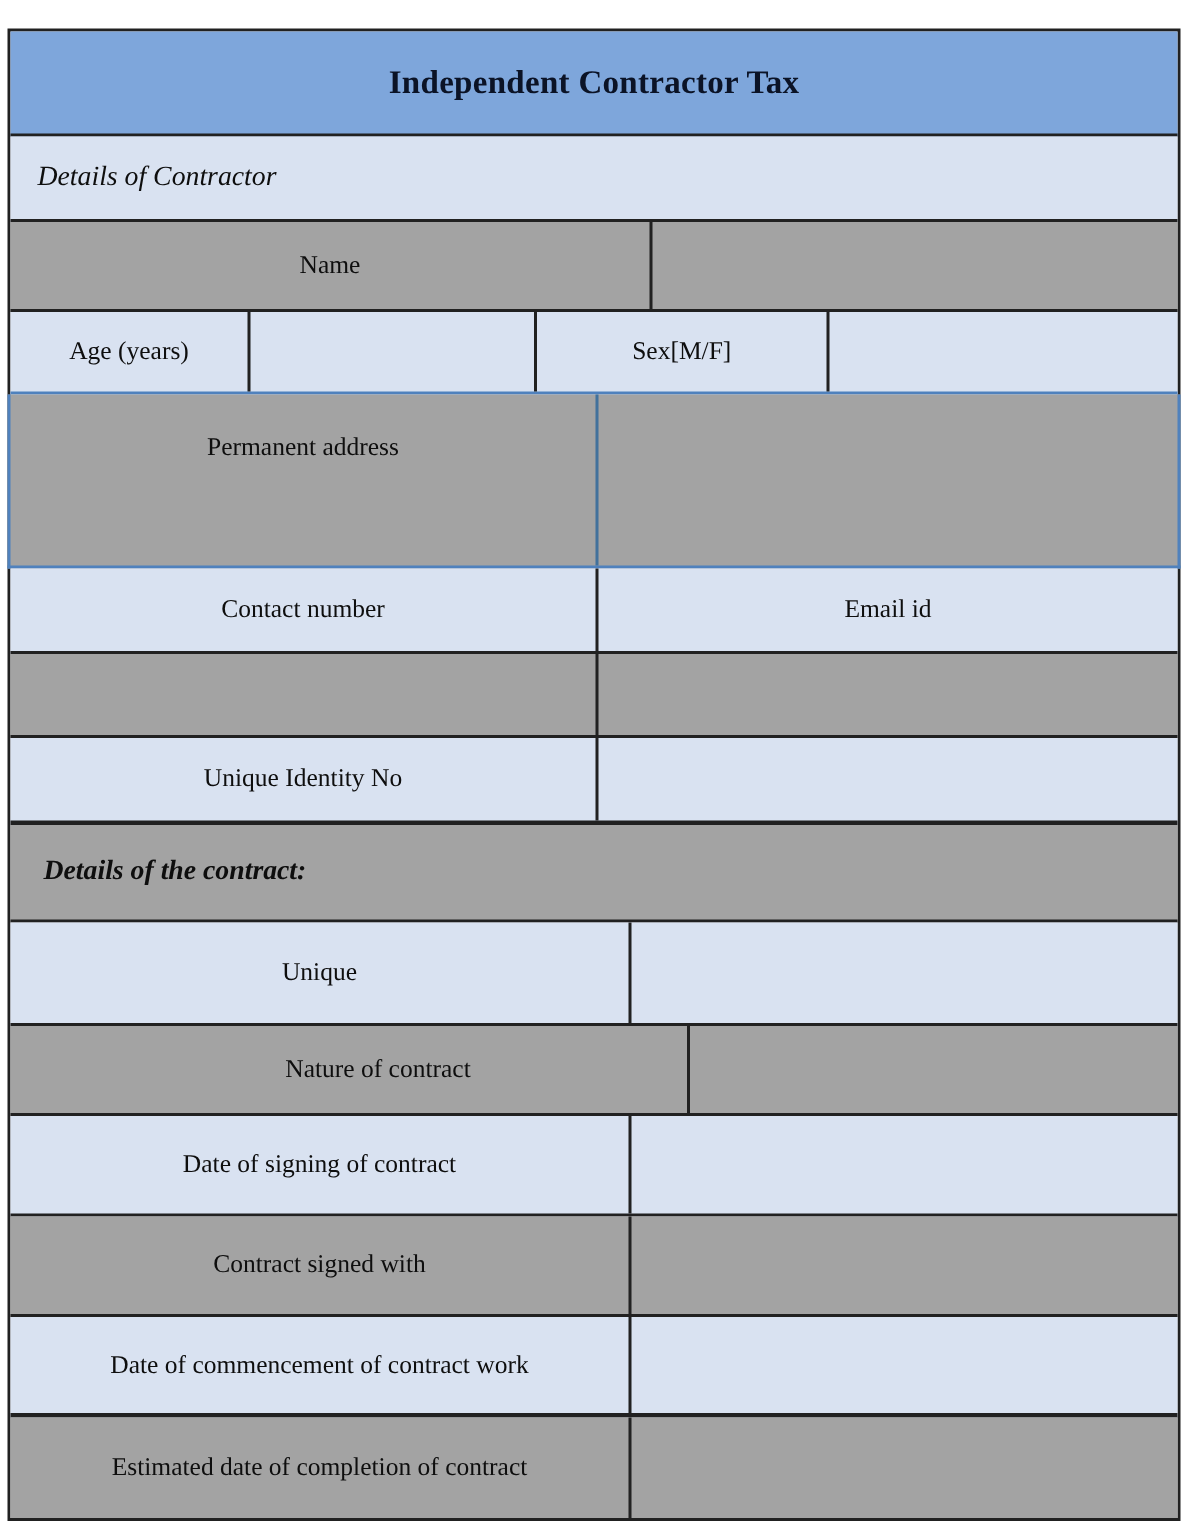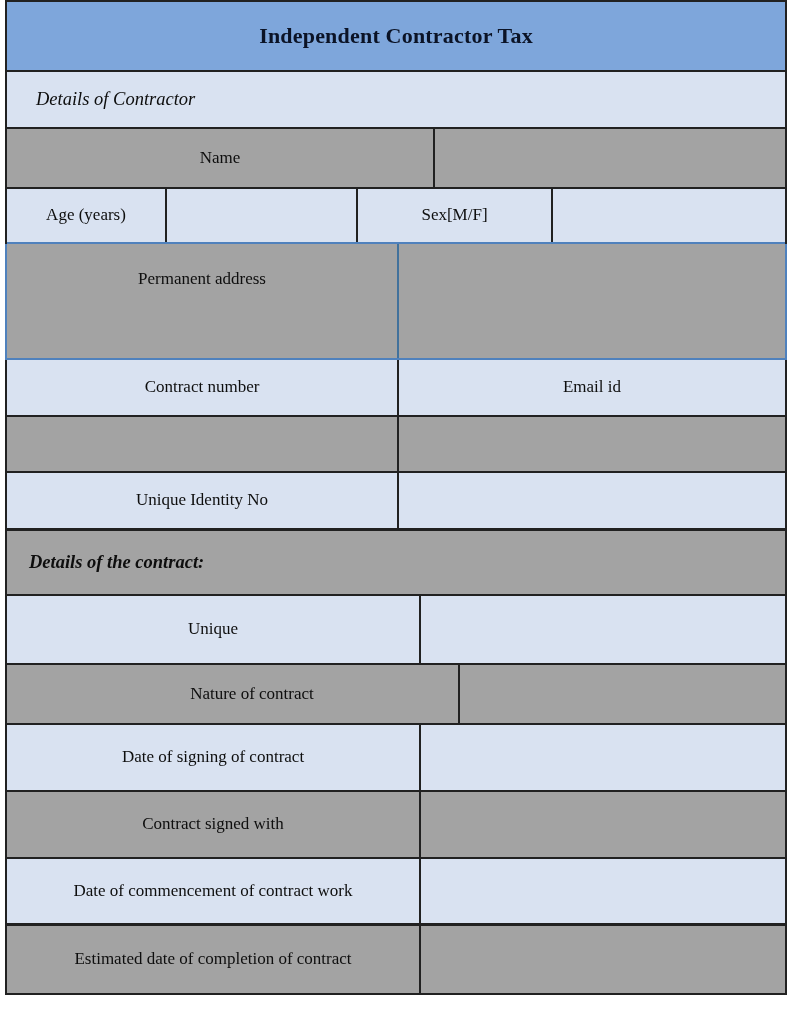--- a/index.html
+++ b/index.html
@@ -9,36 +9,36 @@
     --accent-dark:#41719C;
     --grid:#212121;
     --ink:#0E0E0E;
   }
   html,body{margin:0;padding:0;}
   body{
     width:800px;height:1025px;position:relative;background:#ffffff;
     font-family:"Liberation Serif","DejaVu Serif",serif;color:var(--ink);
   }
   .form{
-    position:absolute;left:5px;top:0;width:782px;box-sizing:border-box;
+    position:absolute;left:5px;top:19px;width:782px;box-sizing:border-box;
     border:2px solid var(--grid);background:#ffffff;
   }
   .row{display:flex;box-sizing:border-box;border-bottom:2px solid var(--grid);background:#a3a3a3;}
   .row.shaded{background:var(--shaded);}
   .cell{
     box-sizing:border-box;display:flex;align-items:center;justify-content:center;
     font-size:17px;line-height:1.2;
   }
   .cell.bdr{border-right:2px solid var(--grid);}
   .fill{flex:1 1 auto;}
 
   
   .r-header{height:70px;background:var(--header-bg);}
   .r-header .cell{font-size:22px;font-weight:bold;color:#0B1326;letter-spacing:.2px;}
-  .r-sec1{height:57px;padding-left:11px;}
+  .r-sec1{height:57px;}
   .r-sec1 .cell{justify-content:flex-start;padding-left:18px;font-style:italic;font-size:18.5px;}
   .r-name{height:60px;}
   .c-name{width:428px;}
   .r-age{height:55px;border-bottom:2px solid var(--accent);}
   .c-age{width:160px;}
   .c-age-val{width:191px;}
   .c-sex{width:195px;}
   .r-permanent{
     height:116px;border-bottom:2px solid var(--accent);
     border-left:2px solid var(--accent);border-right:2px solid var(--accent);
@@ -84,21 +84,21 @@
     <div class="cell c-sex bdr">Sex[M/F]</div>
     <div class="cell fill"></div>
   </div>
 
   <div class="row r-permanent">
     <div class="cell c-perm">Permanent address</div>
     <div class="cell fill"></div>
   </div>
 
   <div class="row r-contact shaded">
-    <div class="cell c-left392 bdr">Contract number</div>
+    <div class="cell c-left392 bdr">Contact number</div>
     <div class="cell fill">Email id</div>
   </div>
 
   <div class="row r-blank">
     <div class="cell c-left392 bdr"></div>
     <div class="cell fill"></div>
   </div>
 
   <div class="row r-unique shaded">
     <div class="cell c-left392 bdr">Unique Identity No</div>

